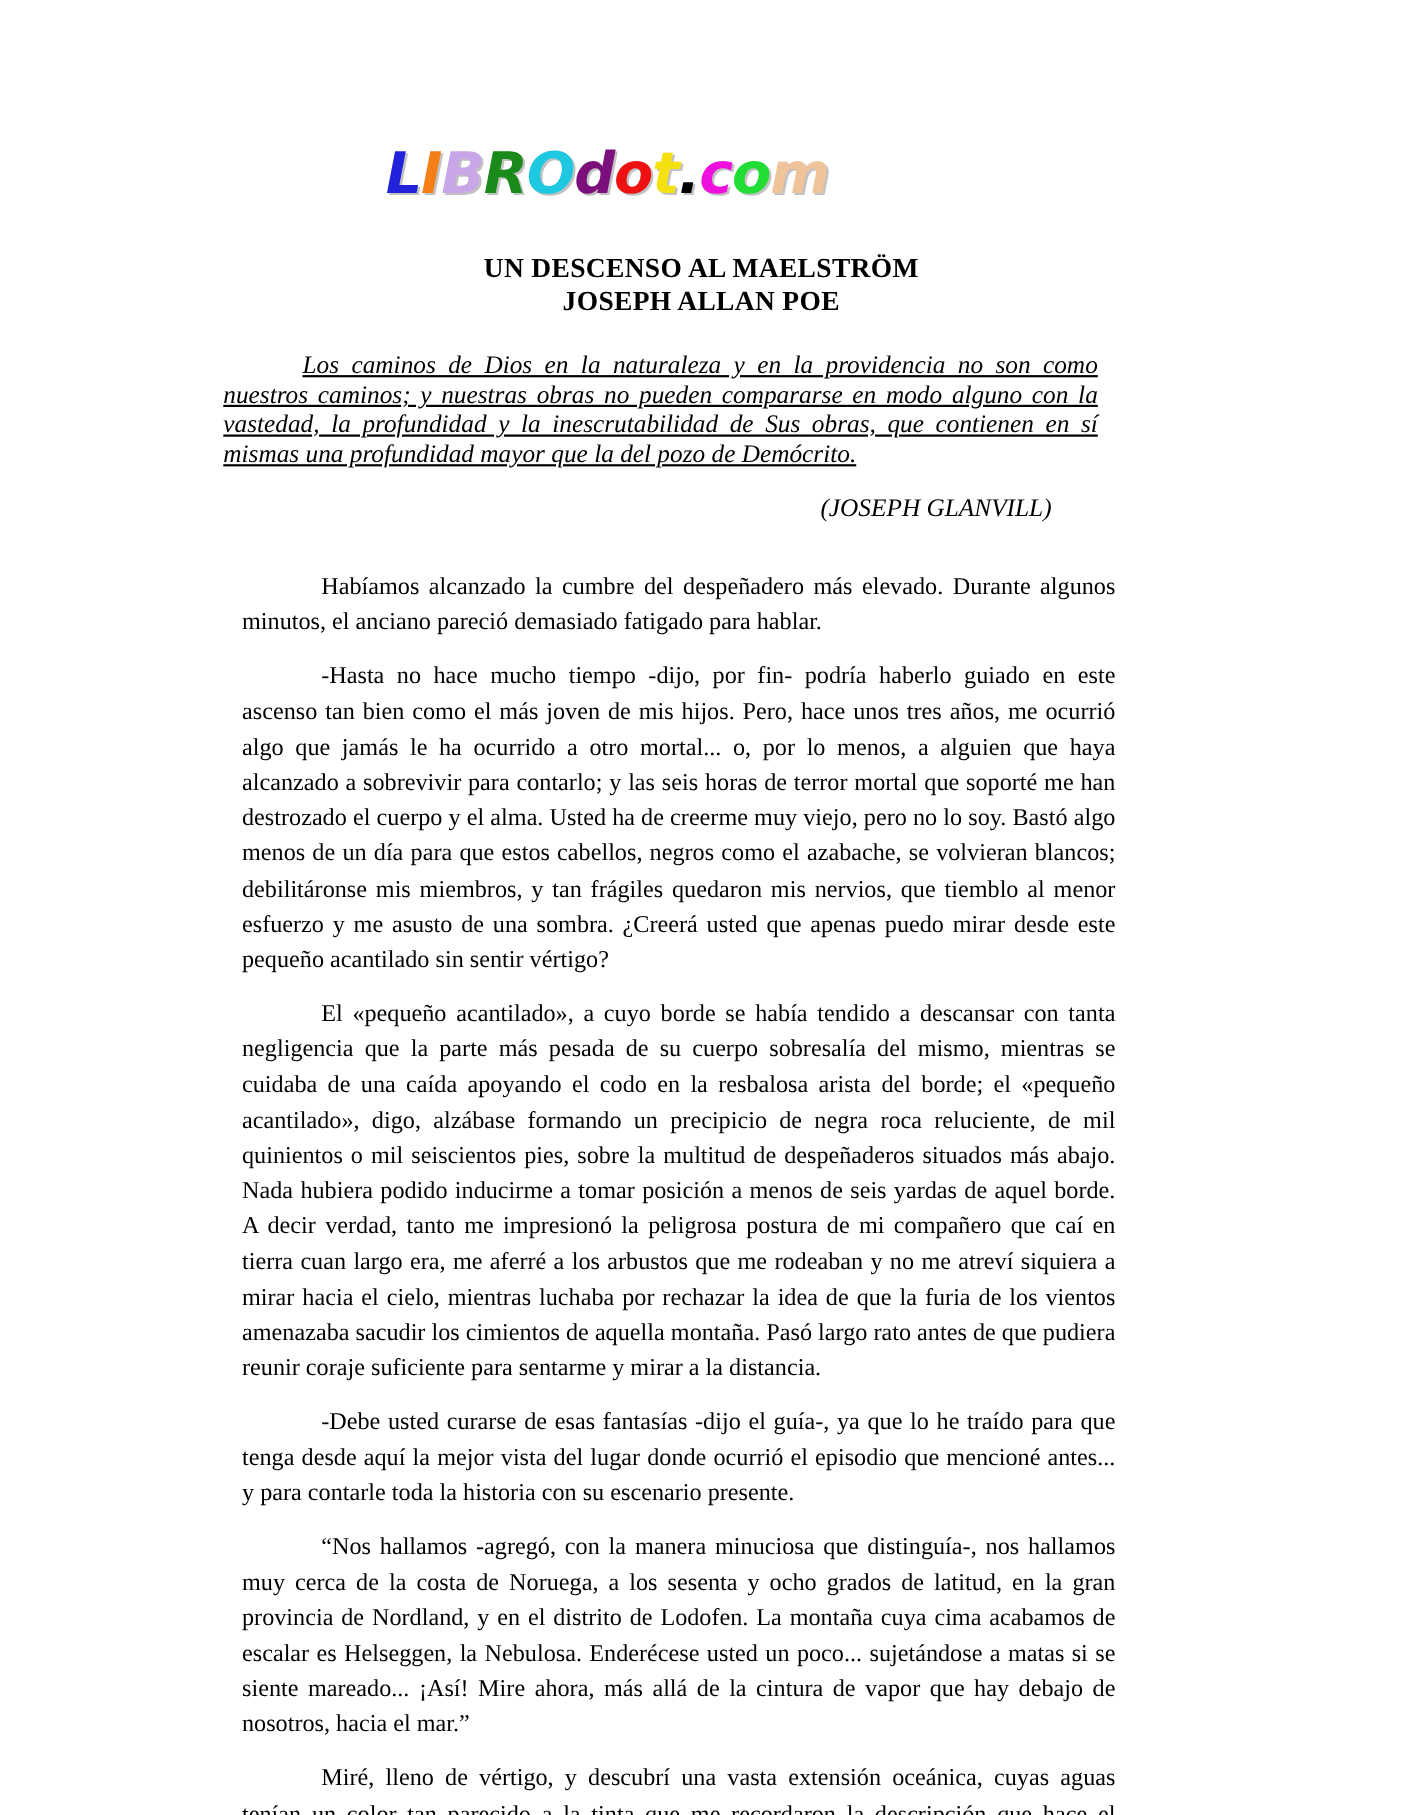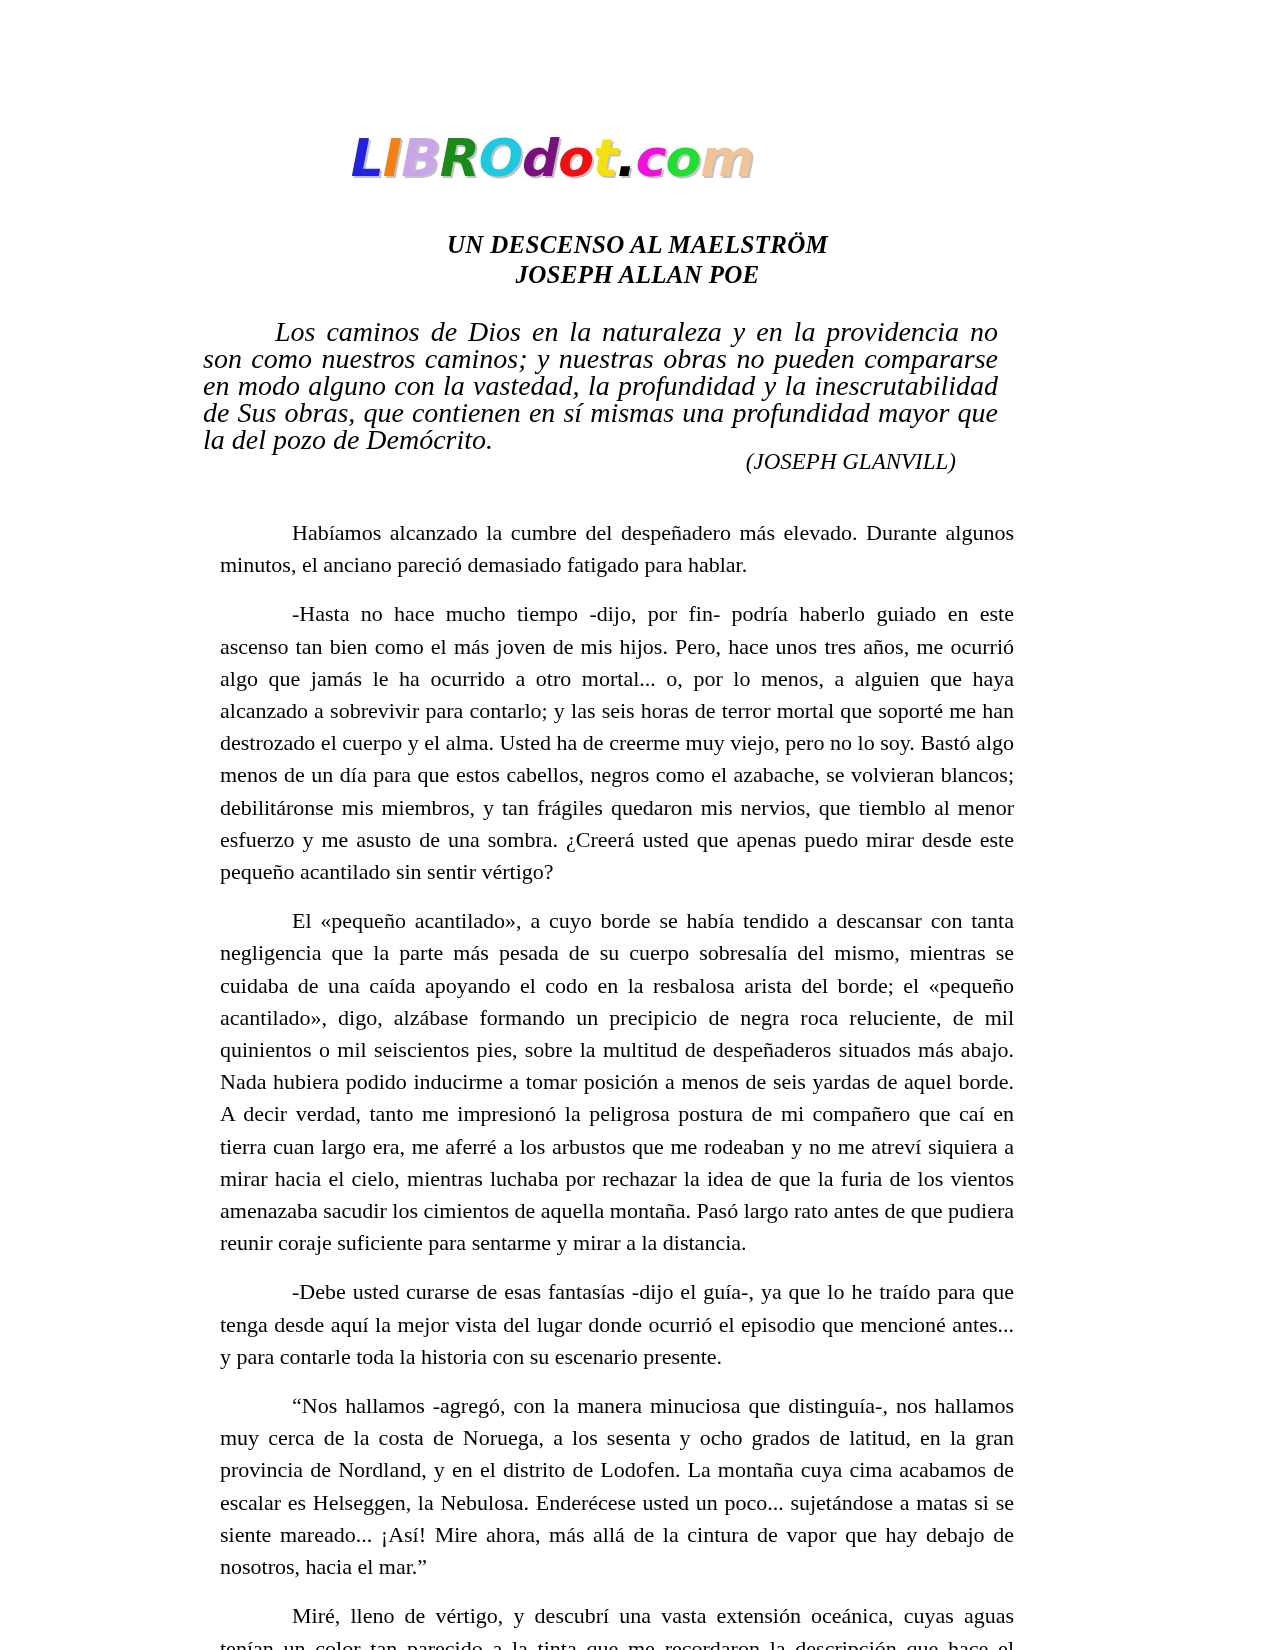--- a/index.html
+++ b/index.html
@@ -60,35 +60,35 @@
     width: 1275px;
     text-align: center;
   }
   .doc-title,
   .doc-author {
     font-family: "Liberation Serif", "DejaVu Serif", serif;
     font-weight: bold;
     font-size: 25px;
     line-height: 30px;
     letter-spacing: 0.3px;
-    font-style: italic;
   }
 
   
   .epigraph {
     position: absolute;
     top: 318px;
     left: 203px;
     width: 795px;
     font-style: italic;
-    font-size: 28px;
+    font-size: 23px;
     line-height: 27px;
     text-align: justify;
     text-indent: 72px;
     hyphens: manual;
+    text-decoration: underline;
   }
   .epigraph-source {
     position: absolute;
     top: 448px;
     left: 203px;
     width: 795px;
     font-style: italic;
     font-size: 23px;
     line-height: 27px;
     text-align: right;

